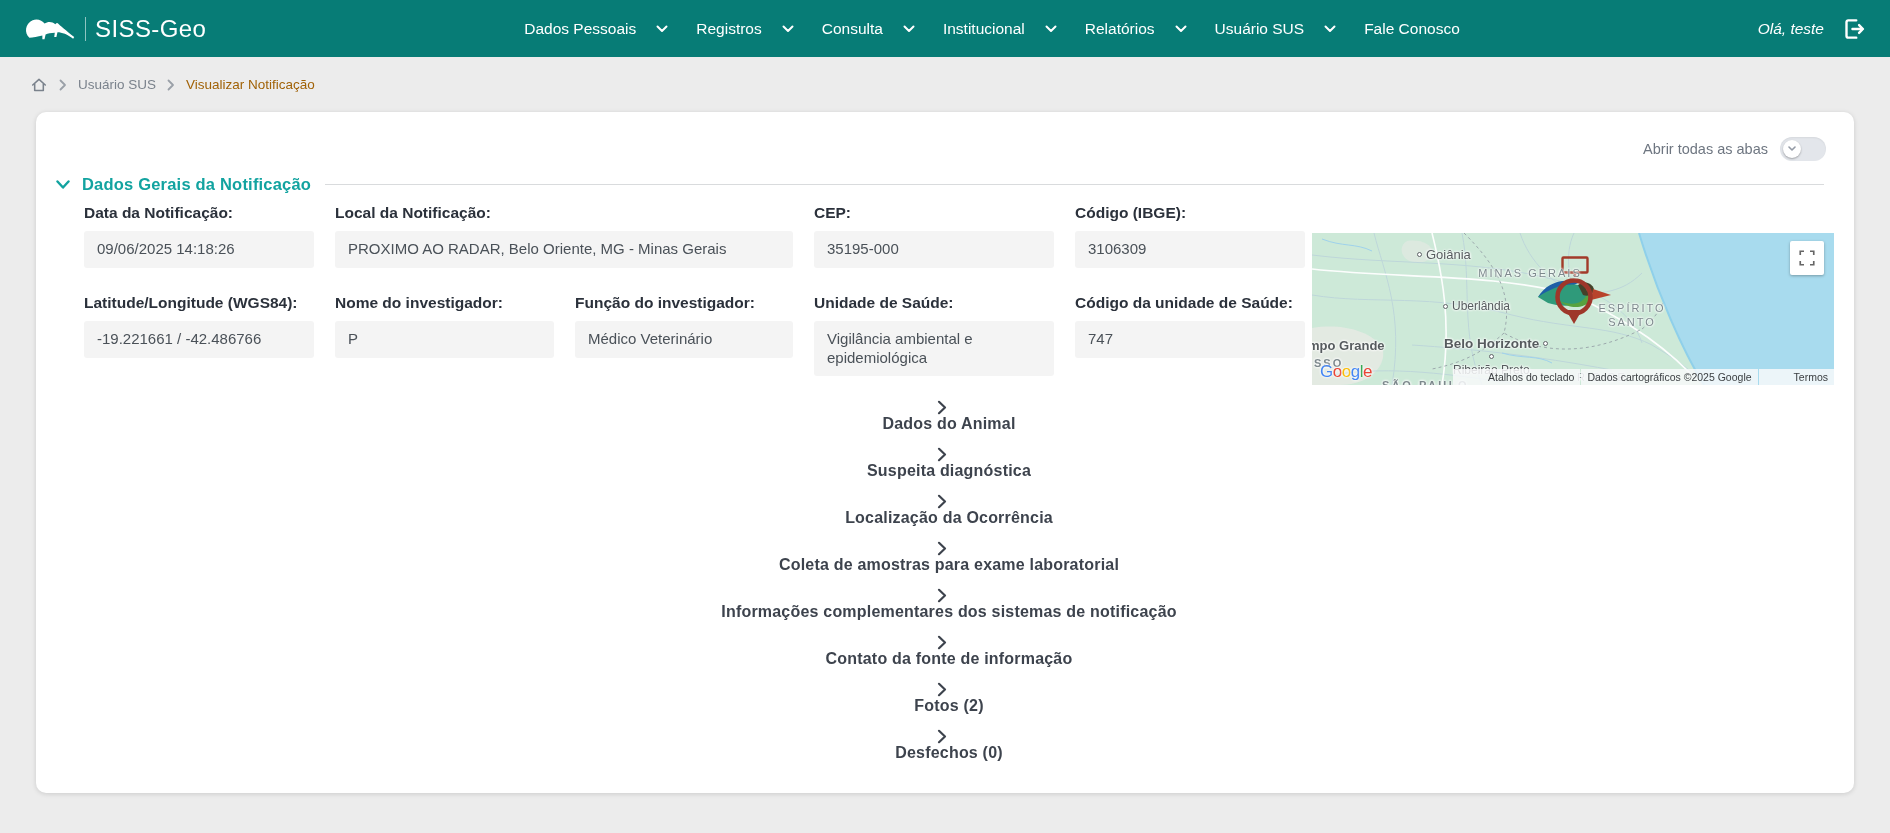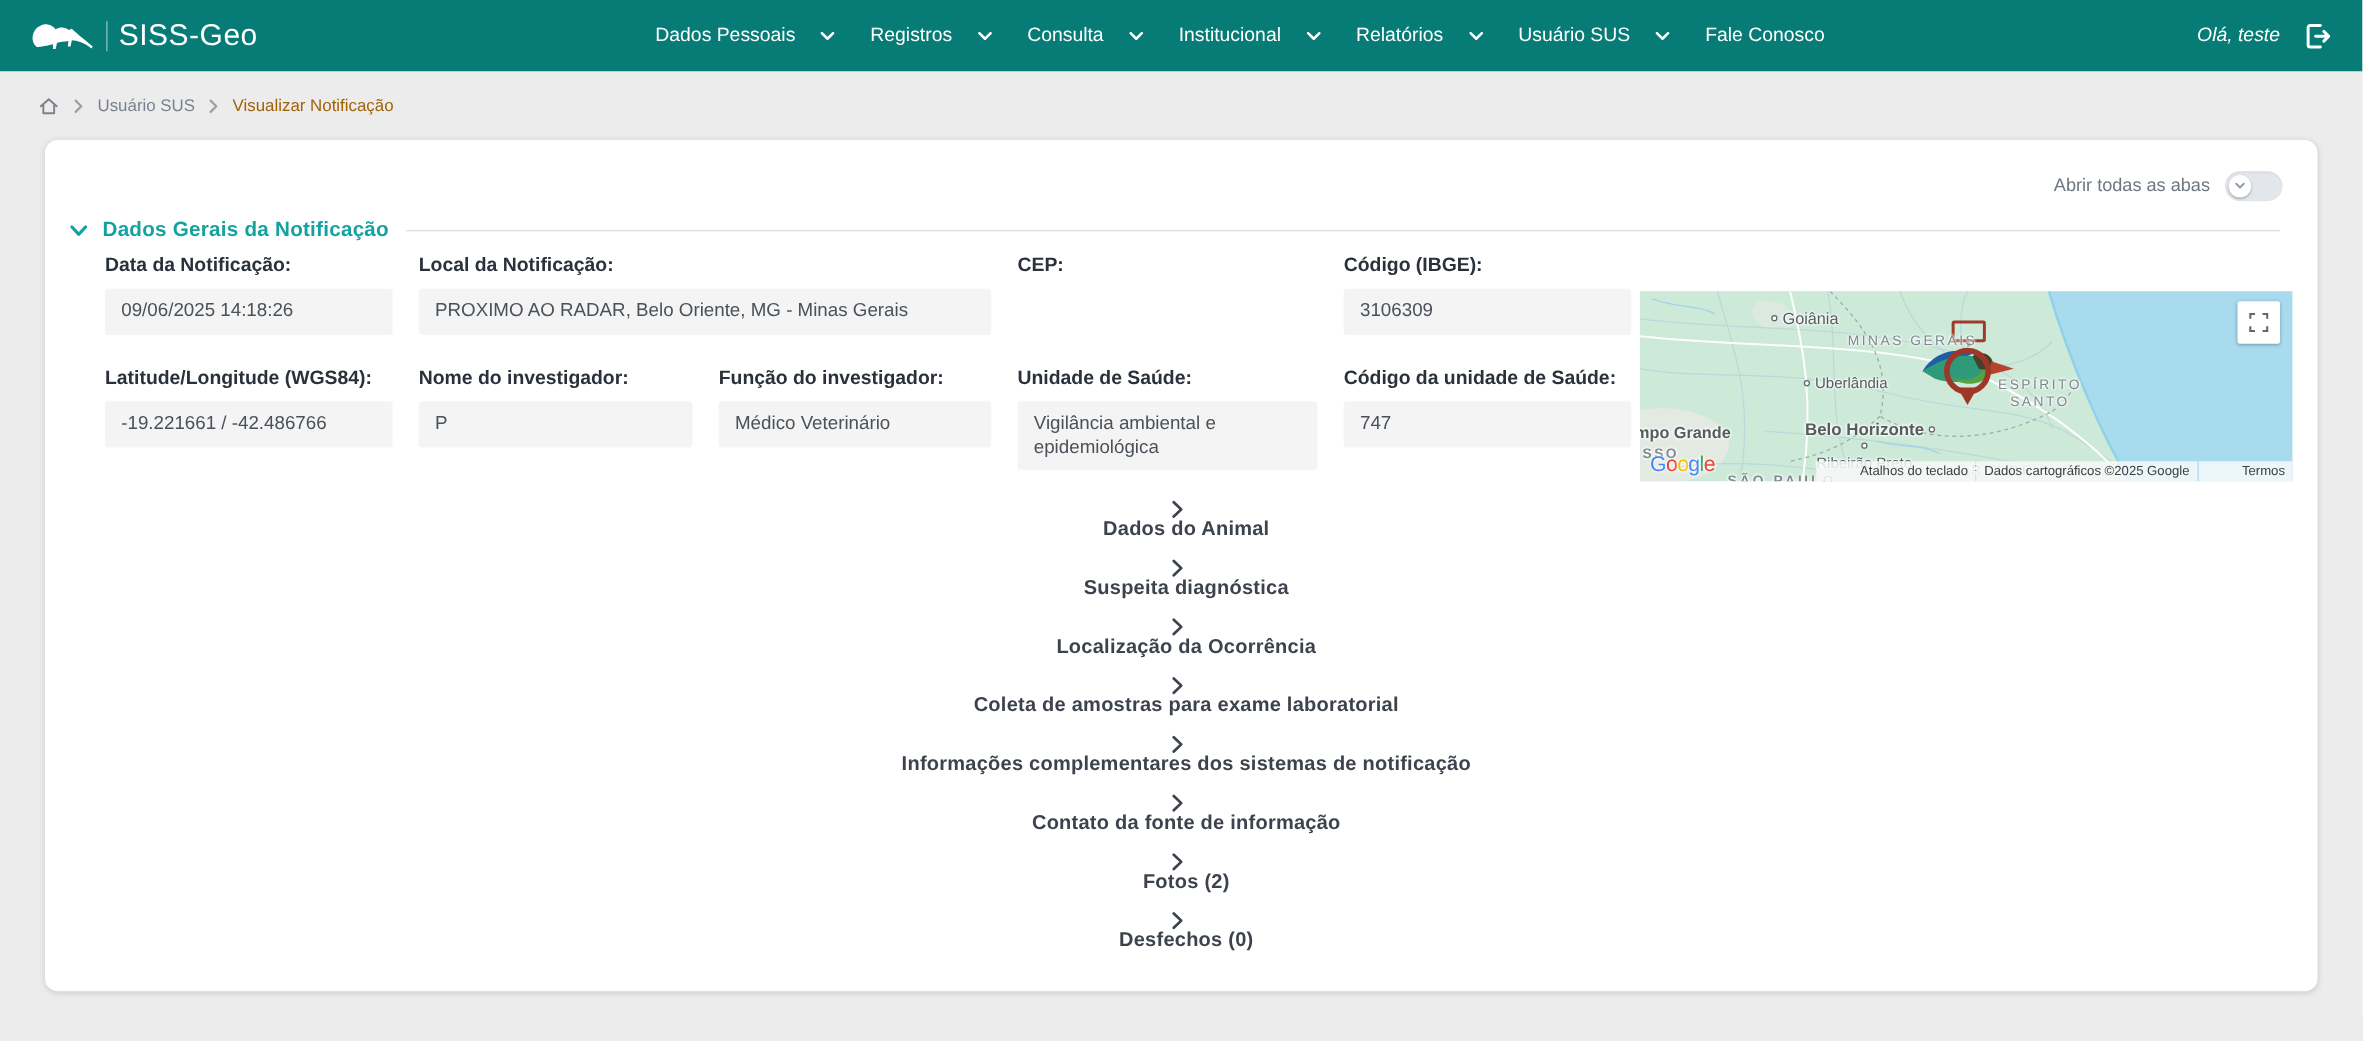--- a/index.html
+++ b/index.html
@@ -193,20 +193,21 @@
     <div class="field">
       <label>Data da Notificação:</label>
       <div class="input">09/06/2025 14:18:26</div>
     </div>
     <div class="field f-local">
       <label>Local da Notificação:</label>
       <div class="input">PROXIMO AO RADAR, Belo Oriente, MG - Minas Gerais</div>
     </div>
     <div class="field">
       <label>CEP:</label>
+      <div class="input">35195-000</div>
     </div>
     <div class="field">
       <label>Código (IBGE):</label>
       <div class="input">3106309</div>
     </div>
     <div class="field">
       <label>Latitude/Longitude (WGS84):</label>
       <div class="input">-19.221661 / -42.486766</div>
     </div>
     <div class="field">

